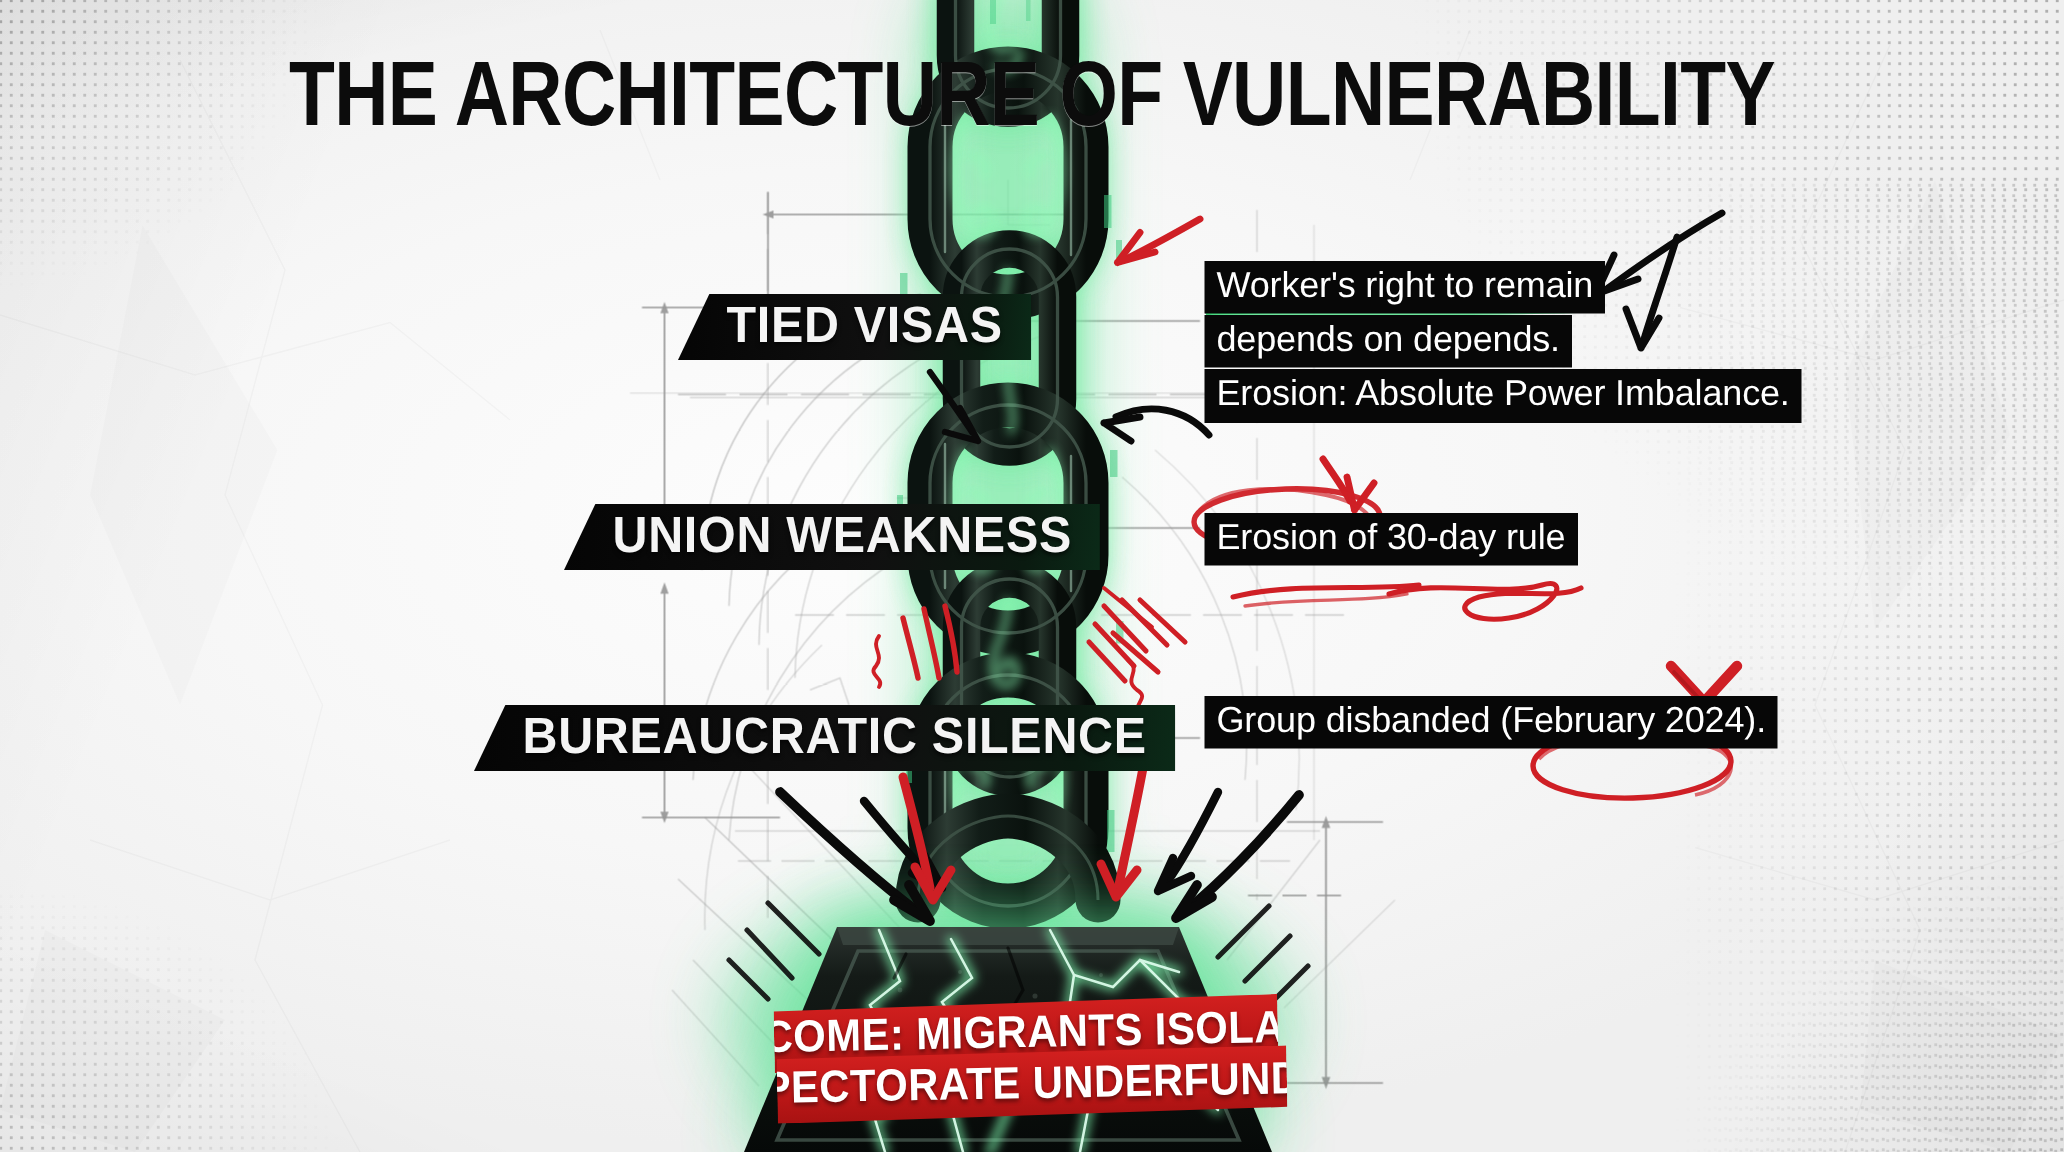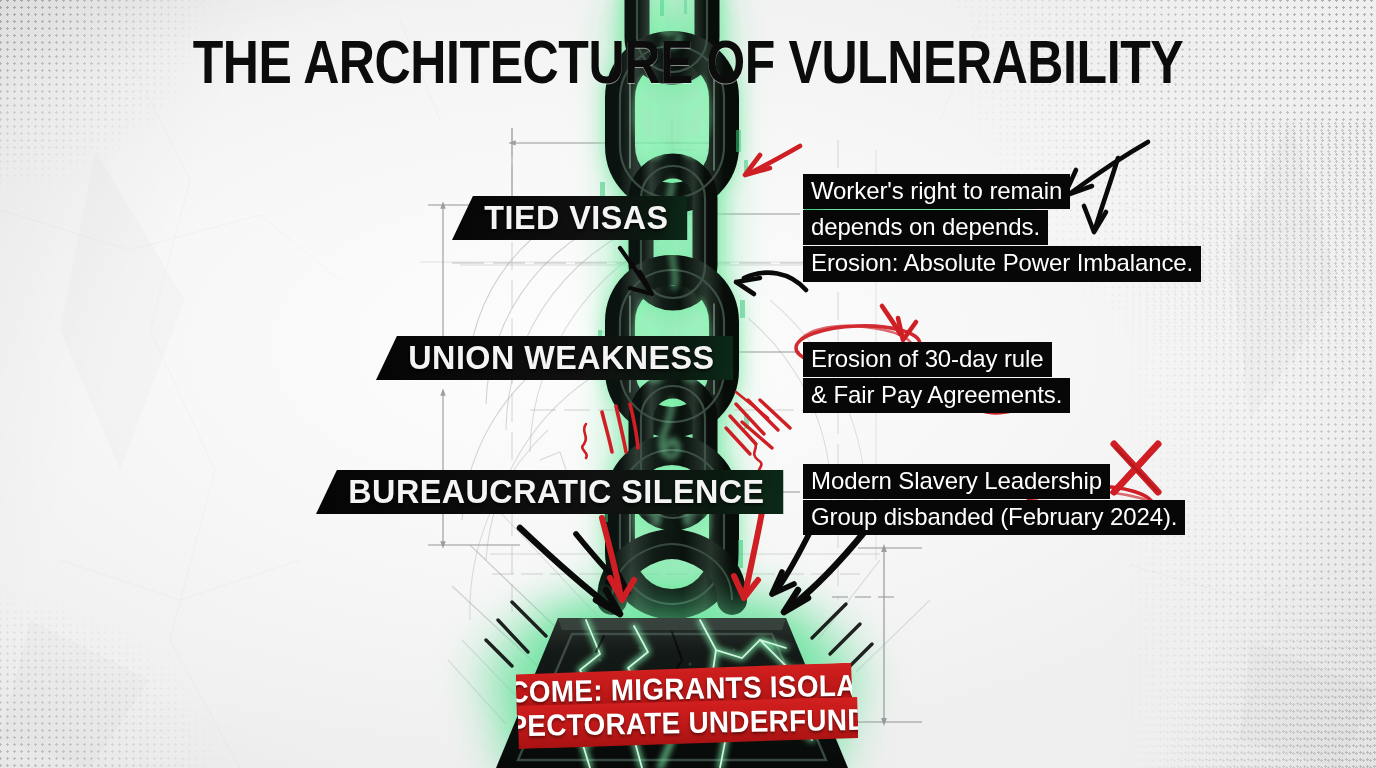--- a/index.html
+++ b/index.html
@@ -445,25 +445,23 @@
   </div>
 
   <div class="note note-1">
     <div class="ln">Worker's right to remain</div>
     <div class="ln">depends on depends.</div>
     <div class="ln">Erosion: Absolute Power Imbalance.</div>
   </div>
 
   <div class="note note-2">
     <div class="ln">Erosion of 30-day rule</div>
-    <div class="ln">&amp; Fair Pay Agreements.</div>
   </div>
 
   <div class="note note-3">
-    <div class="ln">Modern Slavery Leadership</div>
     <div class="ln">Group disbanded (February 2024).</div>
   </div>
 
   <svg id="marks" class="layer" viewBox="0 0 1376 768">
 
     <g stroke-linecap="round" fill="none">
       <path d="M806,208 C880,204 980,206 1062,203" stroke="#2fc96a" stroke-width="5" opacity="0.95"></path>
       <path d="M808,211 C890,208 985,210 1060,207" stroke="#5ee392" stroke-width="2.6" opacity="0.9"></path>
       <path d="M806,239 C870,235 940,237 1000,234" stroke="#2fc96a" stroke-width="5" opacity="0.95"></path>
       <path d="M808,242 C874,239 944,241 998,238" stroke="#5ee392" stroke-width="2.6" opacity="0.9"></path>

